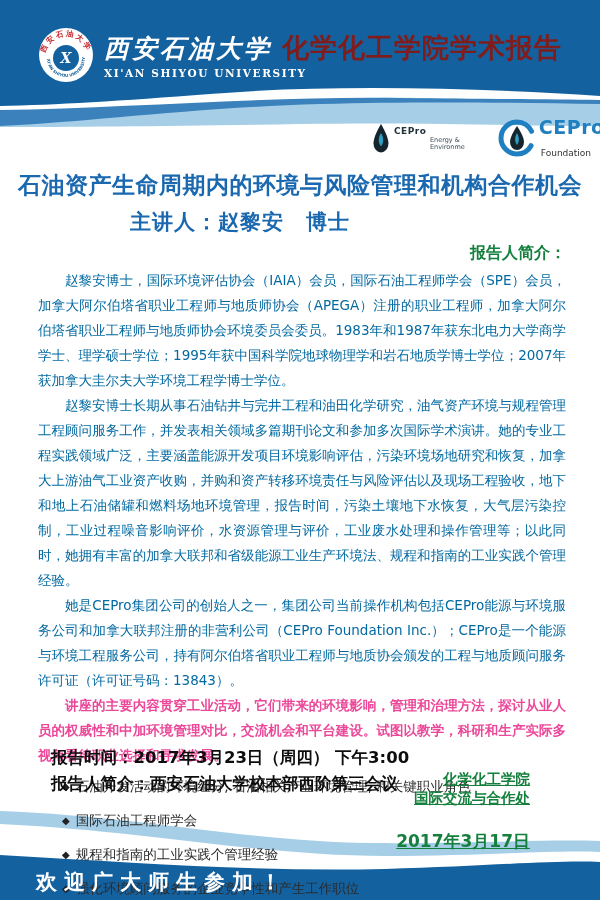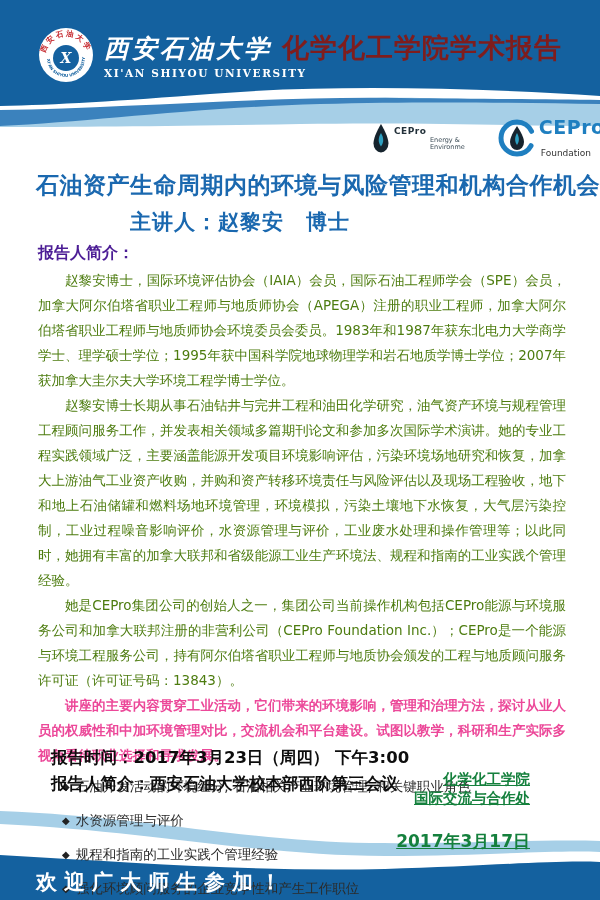--- a/index.html
+++ b/index.html
@@ -39,33 +39,33 @@
   .logo1{display:flex;align-items:center;}
   .logo1-text{margin-left:4px;line-height:1.05;}
   .logo1-name{font-size:9px;font-weight:bold;color:#23313a;letter-spacing:.5px;}
   .logo1-sub{font-size:6.5px;color:#3a4a55;padding-left:36px;}
   .logo2{display:flex;align-items:center;margin-left:14px;}
   .logo2-text{margin-left:2px;line-height:1;}
   .logo2-name{font-size:19px;font-weight:bold;color:var(--cepro-blue);letter-spacing:.5px;}
   .logo2-sub{font-size:9px;color:#333;margin-top:12px;padding-left:2px;}
   
   .main-title{
-    position:absolute;top:170px;left:0;width:600px;text-align:right;z-index:3;
+    position:absolute;top:170px;left:0;width:600px;text-align:center;z-index:3;
     font-size:23px;font-weight:bold;color:var(--title-blue);letter-spacing:.5px;white-space:nowrap;
   }
   .speaker{
     position:absolute;top:208px;left:0;width:480px;text-align:center;z-index:3;
     font-size:21px;font-weight:bold;color:var(--title-blue);letter-spacing:1px;
   }
   
   .content{position:absolute;top:243px;left:38px;width:528px;z-index:2;}
-  .bio-heading{font-size:16px;font-weight:bold;color:#4c1d95;margin:0 0 4px 0;}
+  .bio-heading{font-size:16px;font-weight:bold;color:#15803d;margin:0 0 4px 12px;text-align:right;}
   .para{
     margin:0;font-size:13.5px;line-height:25px;text-align:justify;
-    text-indent:2em;color:#4d7c0f;
+    text-indent:2em;color:#0369a1;
   }
   .para.bold{font-weight:bold;color:#ec4899;}
   .bullets{list-style:none;margin:2px 0 0 0;padding:0 0 0 24px;}
   .bullets li{font-size:13.5px;line-height:32px;color:#2b2b2b;}
   .bullets li .marker{font-size:10px;margin-right:6px;position:relative;top:-1px;color:#222;}
   
   .meeting-info{position:absolute;top:745px;left:38px;z-index:3;color:#0d0d0d;
     font-size:16.5px;font-weight:bold;line-height:26px;white-space:nowrap;margin-left:13px;}
   .org-block{position:absolute;top:770px;right:70px;z-index:5;text-align:right;color:#15803d;text-decoration:underline;}
   .org-line{font-size:14.5px;font-weight:bold;line-height:19px;}
@@ -139,26 +139,26 @@
       </div>
     </div>
   </div>
 
   <div class="main-title">石油资产生命周期内的环境与风险管理和机构合作机会</div>
   <div class="speaker">主讲人：赵黎安　博士</div>
 
   <div class="content">
     <div class="bio-heading">报告人简介：</div>
     <p class="para">赵黎安博士，国际环境评估协会（IAIA）会员，国际石油工程师学会（SPE）会员，加拿大阿尔伯塔省职业工程师与地质师协会（APEGA）注册的职业工程师，加拿大阿尔伯塔省职业工程师与地质师协会环境委员会委员。1983年和1987年获东北电力大学商学学士、理学硕士学位；1995年获中国科学院地球物理学和岩石地质学博士学位；2007年获加拿大圭尔夫大学环境工程学博士学位。</p>
-    <p class="para">赵黎安博士长期从事石油钻井与完井工程和油田化学研究，油气资产环境与规程管理工程顾问服务工作，并发表相关领域多篇期刊论文和参加多次国际学术演讲。她的专业工程实践领域广泛，主要涵盖能源开发项目环境影响评估，污染环境场地研究和恢复，加拿大上游油气工业资产收购，并购和资产转移环境责任与风险评估以及现场工程验收，地下和地上石油储罐和燃料场地环境管理，环境模拟，污染土壤地下水恢复，大气层污染控制，工业过程噪音影响评价，水资源管理与评价，工业废水处理和操作管理等；以此同时，她拥有丰富的加拿大联邦和省级能源工业生产环境法、规程和指南的工业实践个管理经验。</p>
+    <p class="para">赵黎安博士长期从事石油钻井与完井工程和油田化学研究，油气资产环境与规程管理工程顾问服务工作，并发表相关领域多篇期刊论文和参加多次国际学术演讲。她的专业工程实践领域广泛，主要涵盖能源开发项目环境影响评估，污染环境场地研究和恢复，加拿大上游油气工业资产收购，并购和资产转移环境责任与风险评估以及现场工程验收，地下和地上石油储罐和燃料场地环境管理，报告时间，污染土壤地下水恢复，大气层污染控制，工业过程噪音影响评价，水资源管理与评价，工业废水处理和操作管理等；以此同时，她拥有丰富的加拿大联邦和省级能源工业生产环境法、规程和指南的工业实践个管理经验。</p>
     <p class="para">她是CEPro集团公司的创始人之一，集团公司当前操作机构包括CEPro能源与环境服务公司和加拿大联邦注册的非营利公司（CEPro Foundation Inc.）；CEPro是一个能源与环境工程服务公司，持有阿尔伯塔省职业工程师与地质协会颁发的工程与地质顾问服务许可证（许可证号码：13843）。</p>
     <p class="para bold">讲座的主要内容贯穿工业活动，它们带来的环境影响，管理和治理方法，探讨从业人员的权威性和中加环境管理对比，交流机会和平台建设。试图以教学，科研和生产实际多视角看待职业选择和寻求发展。</p>
     <ul class="bullets">
       <li><span class="marker">◆</span><span>石油开发活动的环境组分, 石油相关产业环境管理, 和关键职业角色</span></li>
-      <li><span class="marker">◆</span><span>水资源管理与评价</span></li>
+      <li><span class="marker">◆</span><span>国际石油工程师学会</span></li>
       <li><span class="marker">◆</span><span>规程和指南的工业实践个管理经验</span></li>
       <li><span class="marker">◆</span><span>强化环境顾问服务的企业竞争性和产生工作职位</span></li>
       <li><span class="marker">◆</span><span>环境工程和科学案例</span></li>
 
     </ul>
   </div>
 
   <div class="meeting-info">
     <div>报告时间：2017年3月23日（周四） 下午3:00</div>
     <div>报告人简介：西安石油大学校本部西阶第三会议</div>

